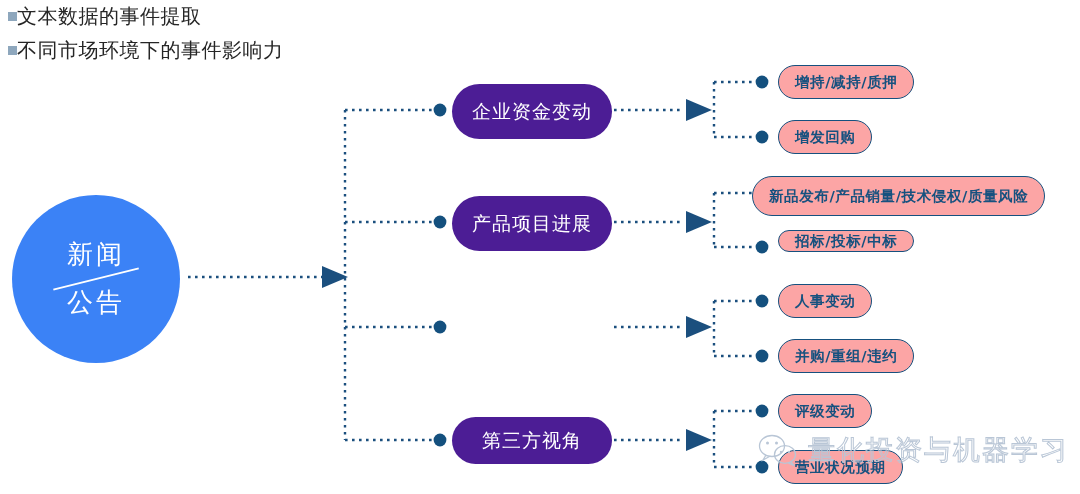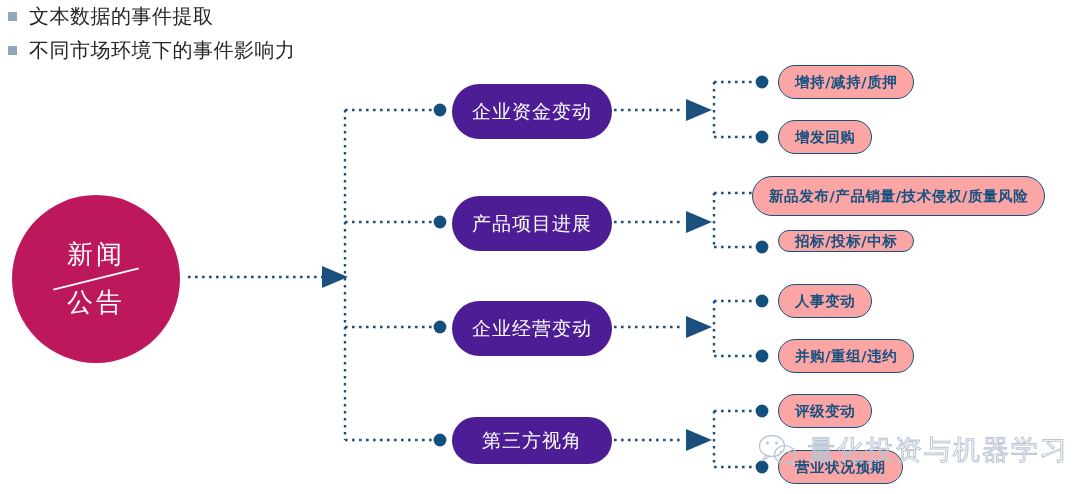--- a/index.html
+++ b/index.html
@@ -6,35 +6,35 @@
   body{
     width:1080px;height:494px;
     background:#ffffff;
     font-family:"Liberation Sans","DejaVu Sans",sans-serif;
     overflow:hidden;
     position:relative;
   }
   #stage{position:absolute;left:0;top:0;width:1080px;height:494px;}
 
   
-  .bullet-row{position:absolute;display:flex;align-items:center;gap:12px;}
+  .bullet-row{position:absolute;display:flex;align-items:center;}
   .bullet-sq{width:9px;height:9px;background:#8ea7bd;flex:0 0 auto;}
   .bullet-txt{
     font-size:20px;color:#262626;line-height:1;
     font-family:"DejaVu Sans","Liberation Sans",sans-serif;
     white-space:nowrap;letter-spacing:.5px;
   }
 
   
   #wires{position:absolute;left:0;top:0;width:1080px;height:494px;}
 
   
   .src-circle{
     position:absolute;left:12px;top:195px;width:168px;height:168px;
-    border-radius:50%;background:#be185d;
+    border-radius:50%;background:#3b82f6;
     display:flex;flex-direction:column;align-items:center;justify-content:center;
     box-sizing:border-box;
   }
   .src-circle .word{
     color:#ffffff;font-size:26px;line-height:1.15;letter-spacing:3px;
     font-family:"DejaVu Sans","Liberation Sans",sans-serif;
   }
   .src-circle .word.top{margin-bottom:9px;}
   .src-circle .word.bot{margin-top:9px;}
   .slash{
@@ -153,23 +153,20 @@
     <div class="word top">新闻</div>
     <div class="slash"></div>
     <div class="word bot">公告</div>
   </div>
 
   <div class="main-pill" style="left:452px;top:84px;width:160px;height:55px;">
     <span>企业资金变动</span>
   </div>
   <div class="main-pill" style="left:452px;top:196px;width:160px;height:55px;">
     <span>产品项目进展</span>
-  </div>
-  <div class="main-pill" style="left:452px;top:301px;width:160px;height:55px;">
-    <span>企业经营变动</span>
   </div>
   <div class="main-pill" style="left:452px;top:417px;width:160px;height:47px;">
     <span>第三方视角</span>
   </div>
 
   <div class="leaf-pill" style="left:778px;top:65px;height:34px;">
     <span>增持/减持/质押</span>
   </div>
   <div class="leaf-pill" style="left:778px;top:120px;height:34px;">
     <span>增发回购</span>

